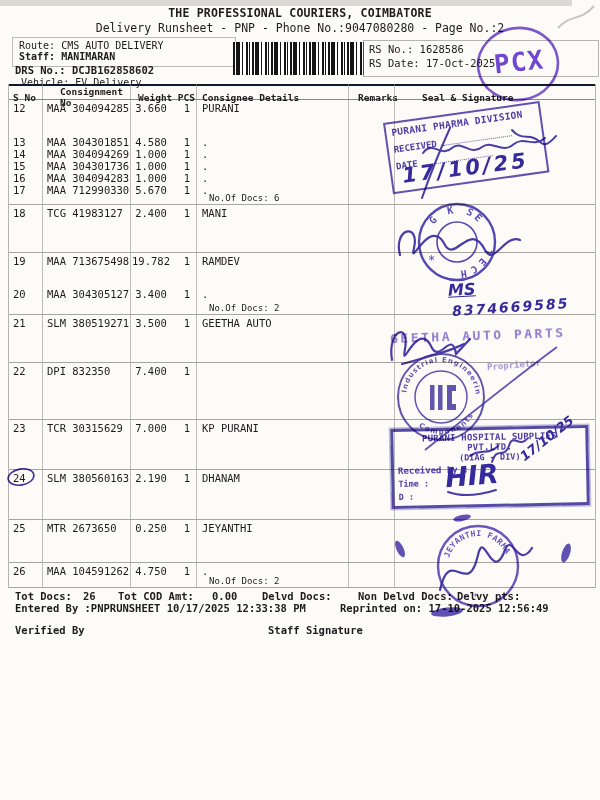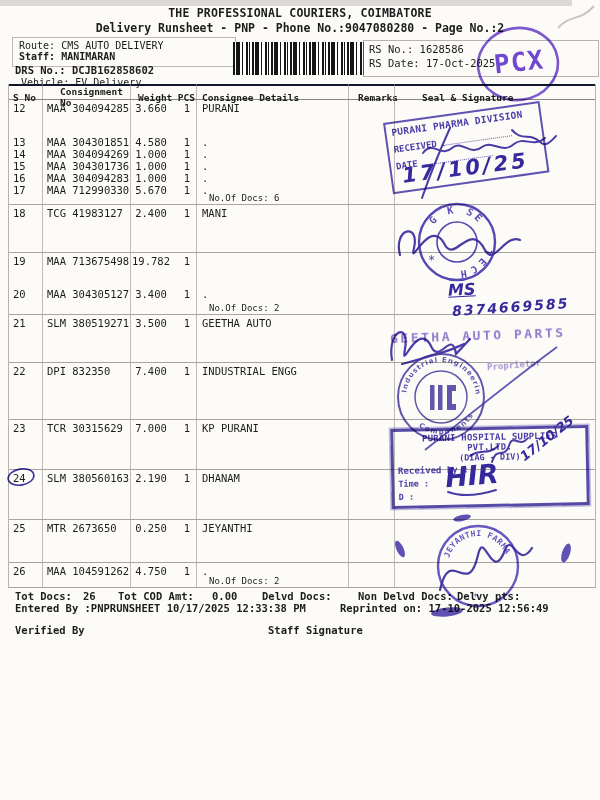--- a/index.html
+++ b/index.html
@@ -2,21 +2,21 @@
 <html><head>
 <meta charset="utf-8">
 <style>
   html,body{margin:0;padding:0;background:#ffffff;}
   .page{position:relative;width:600px;height:800px;background:#fcfbf8;overflow:hidden;
         font-family:"DejaVu Sans Mono",monospace;color:#1c1c1c;}
   .abs{position:absolute;}
   
   .scan-strip{left:0;top:0;width:572px;height:6px;background:#d5d2cd;opacity:.85;}
   .title{left:0;top:6px;width:100%;text-align:center;font-size:11.5px;font-weight:bold;letter-spacing:.2px;}
-  .subtitle{left:0;top:21px;width:100%;text-align:center;font-size:11.5px;font-weight:bold;}
+  .subtitle{left:0;top:21px;width:100%;text-align:center;font-size:11.5px;font-weight:normal;}
   .route-box{left:12px;top:37px;width:222px;height:28px;border:1px solid rgba(125,120,114,.5);}
   .rs-box{left:363px;top:40px;width:234px;height:35px;border:1px solid rgba(125,120,114,.55);}
   .route{left:19px;top:40px;font-size:10px;}
   .staff{left:19px;top:51px;font-size:10px;font-weight:bold;}
   .drs{left:15px;top:64px;font-size:10.5px;font-weight:bold;}
   .vehicle{left:21px;top:77px;font-size:10px;}
   .rs-no{left:369px;top:43px;font-size:10.5px;}
   .rs-date{left:369px;top:57px;font-size:10.5px;}
   .barcode{left:233px;top:42px;width:132px;height:33px;
     background:repeating-linear-gradient(90deg,#151515 0 2px,#fff 2px 3px,#151515 3px 7px,#fff 7px 9px,#151515 9px 10px,#fff 10px 13px,#151515 13px 15px,#fff 15px 16px,#151515 16px 17px,#fff 17px 19px);}
@@ -160,20 +160,21 @@
         <div class="c-cons">MANI</div>
       </div>
     </div>
 
     <div class="group" style="height:62px">
       <div class="row">
         <div class="c-sno">19</div>
         <div class="c-cn">MAA 713675498</div>
         <div class="c-wt">19.782</div>
         <div class="c-pcs">1</div>
+        <div class="c-cons">RAMDEV</div>
       </div>
       <div class="gap" style="height:20px"></div>
       <div class="row">
         <div class="c-sno">20</div>
         <div class="c-cn">MAA 304305127</div>
         <div class="c-wt">3.400</div>
         <div class="c-pcs">1</div>
         <div class="c-cons">.</div>
       </div>
       <div class="docs-note">No.Of Docs: 2</div>
@@ -188,21 +189,20 @@
         <div class="c-cons">GEETHA AUTO</div>
       </div>
     </div>
 
     <div class="group" style="height:57px">
       <div class="row">
         <div class="c-sno">22</div>
         <div class="c-cn">DPI 832350</div>
         <div class="c-wt">7.400</div>
         <div class="c-pcs">1</div>
-        <div class="c-cons">INDUSTRIAL ENGG</div>
       </div>
     </div>
 
     <div class="group" style="height:50px">
       <div class="row">
         <div class="c-sno">23</div>
         <div class="c-cn">TCR 30315629</div>
         <div class="c-wt">7.000</div>
         <div class="c-pcs">1</div>
         <div class="c-cons">KP PURANI</div>

